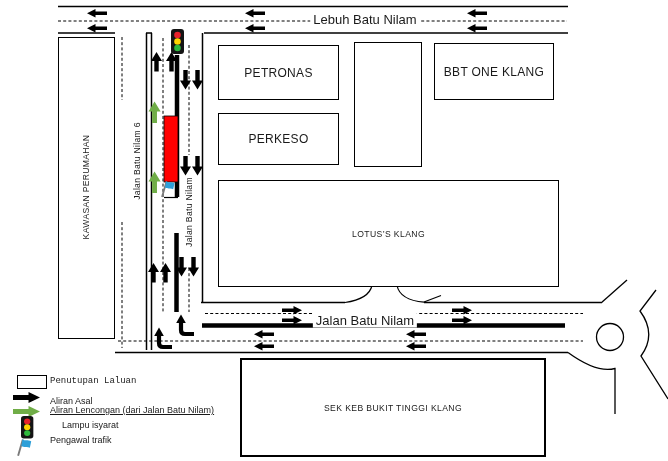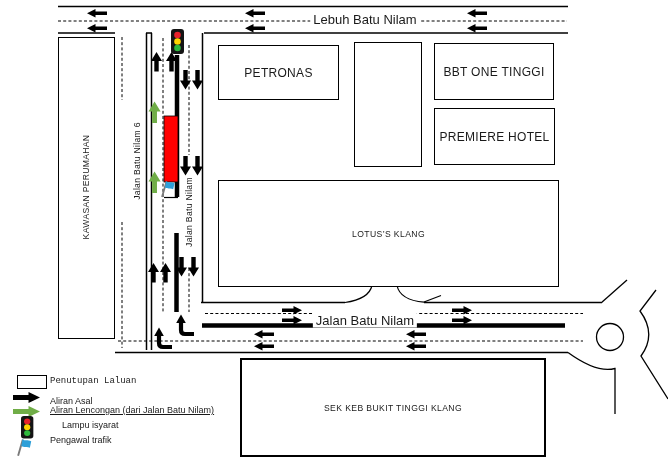--- a/index.html
+++ b/index.html
@@ -157,26 +157,26 @@
       <use href="#flagdef"></use>
     </g>
   </svg>
 
   <div class="box" style="left:58px;top:37px;width:55px;height:300px;"></div>
   <div class="vlabel" style="left:85.5px;top:187px;">KAWASAN PERUMAHAN</div>
 
   <div class="box" style="left:218px;top:45px;width:119px;height:53px;">
       <span>PETRONAS</span>
     </div>
+  <div class="box" style="left:218px;top:113px;width:119px;height:50px;">
+      <span>PERKESO</span>
+    </div>
   <div class="box" style="left:354px;top:42px;width:66px;height:123px;"></div>
   <div class="box" style="left:434px;top:43px;width:118px;height:55px;">
-      <span>BBT ONE TINGGI</span>
-    </div>
-  <div class="box" style="left:434px;top:108px;width:119px;height:55px;">
-      <span>PREMIERE HOTEL</span>
+      <span>BBT ONE KLANG</span>
     </div>
   <div class="box bigbox" style="left:218px;top:180px;width:339px;height:105px;border-width:1.5px;">
       <span>LOTUS’S KLANG</span>
     </div>
   <div class="box bigbox" style="left:240px;top:358px;width:302px;height:95px;border-width:2px;">
       <span>SEK KEB BUKIT TINGGI KLANG</span>
     </div>
 
   <div class="hlabel" style="left:365px;top:19px;">Lebuh Batu Nilam</div>
   <div class="hlabel" style="left:365px;top:319.5px;">Jalan Batu Nilam</div>

